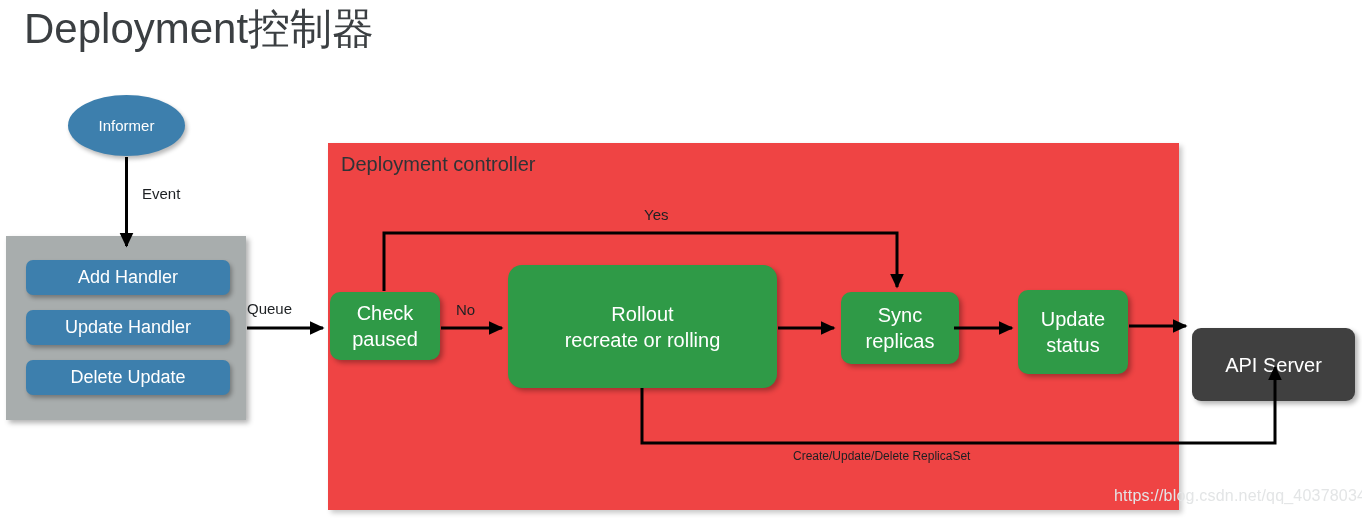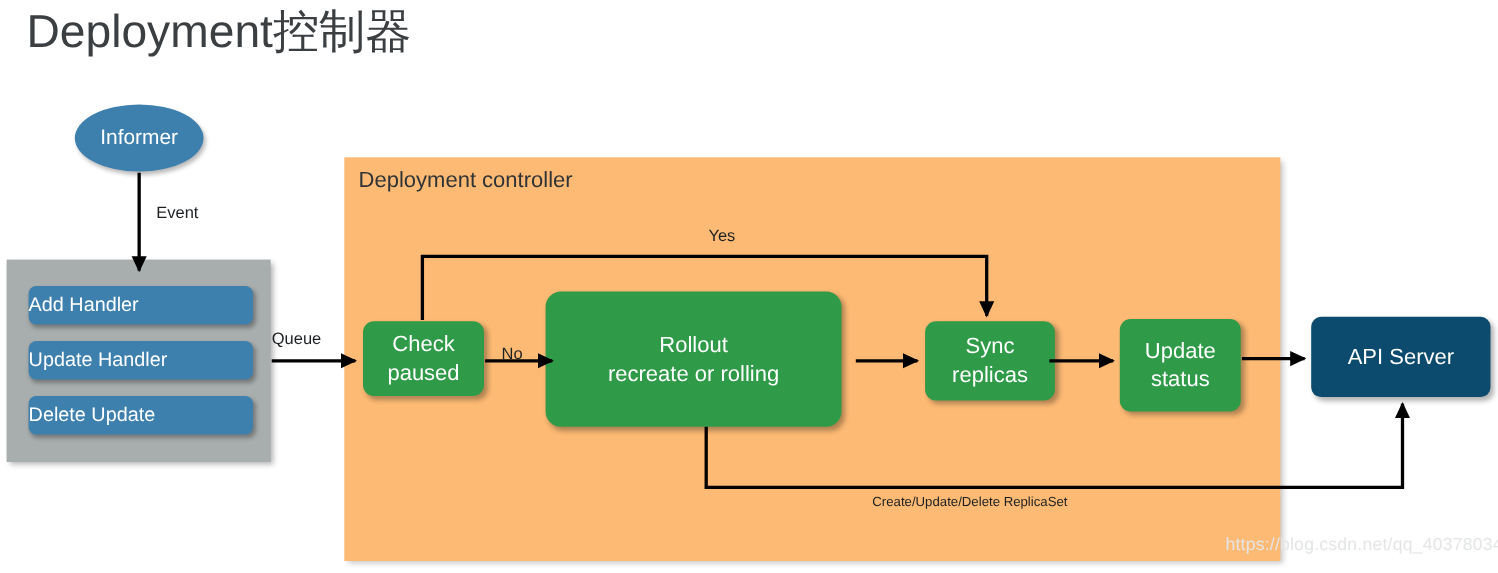--- a/index.html
+++ b/index.html
@@ -38,21 +38,21 @@
   
   #informer {
     position: absolute;
     left: 68px;
     top: 95px;
     width: 117px;
     height: 61px;
     border-radius: 50% / 50%;
     background: #3d7fad;
     color: #ffffff;
-    font-size: 19px;
+    font-size: 15px;
     display: flex;
     align-items: center;
     justify-content: center;
     box-shadow: 2px 3px 4px rgba(0,0,0,0.28);
   }
 
   
   #handler-panel {
     position: absolute;
     left: 6px;
@@ -66,35 +66,35 @@
     position: absolute;
     left: 20px;
     width: 204px;
     height: 35px;
     background: #3d7fad;
     color: #ffffff;
     font-size: 18px;
     border-radius: 7px;
     display: flex;
     align-items: center;
-    justify-content: flex-start;
+    justify-content: center;
     box-shadow: 2px 3px 4px rgba(0,0,0,0.30);
   }
   #handler-add    { top: 24px; }
   #handler-update { top: 74px; }
   #handler-delete { top: 124px; }
 
   
   #controller-panel {
     position: absolute;
-    left: 313px;
+    left: 328px;
     top: 143px;
     width: 851px;
     height: 367px;
-    background: #fdba74;
+    background: #ef4444;
     box-shadow: 3px 3px 5px rgba(0,0,0,0.22);
   }
   #controller-title {
     position: absolute;
     left: 13px;
     top: 10px;
     font-size: 20px;
     color: #2f3336;
     white-space: nowrap;
   }
@@ -106,38 +106,38 @@
     color: #ffffff;
     display: flex;
     align-items: center;
     justify-content: center;
     text-align: center;
     font-size: 20px;
     line-height: 26px;
     box-shadow: 3px 3px 5px rgba(0,0,0,0.30);
   }
   .proc-green { background: #2f9a47; }
-  .proc-red   { background: #0c4a6e; }
+  .proc-red   { background: #404040; margin-top: 40px; }
 
   #box-check    { left: 330px; top: 292px; width: 110px; height: 68px; }
-  #box-rollout  { left: 496px; top: 265px; width: 269px; height: 123px; border-radius: 14px; }
+  #box-rollout  { left: 508px; top: 265px; width: 269px; height: 123px; border-radius: 14px; }
   #box-sync     { left: 841px; top: 292px; width: 118px; height: 72px; }
   #box-update   { left: 1018px; top: 290px; width: 110px; height: 84px; }
   #box-api      { left: 1192px; top: 288px; width: 163px; height: 73px; border-radius: 9px; }
 
   
   .edge-label {
     position: absolute;
     font-size: 15px;
     color: #1d2023;
     white-space: nowrap;
   }
   #label-event    { left: 142px; top: 185px; }
   #label-queue    { left: 247px; top: 300px; }
-  #label-no       { left: 456px; top: 313px; }
+  #label-no       { left: 456px; top: 301px; }
   #label-yes      { left: 620px; top: 206px; margin-left: 24px; }
   #label-replica  { left: 793px; top: 449px; font-size: 12px; }
 
   
   #edges {
     position: absolute;
     left: 0; top: 0;
     width: 1362px;
     height: 521px;
     pointer-events: none;

